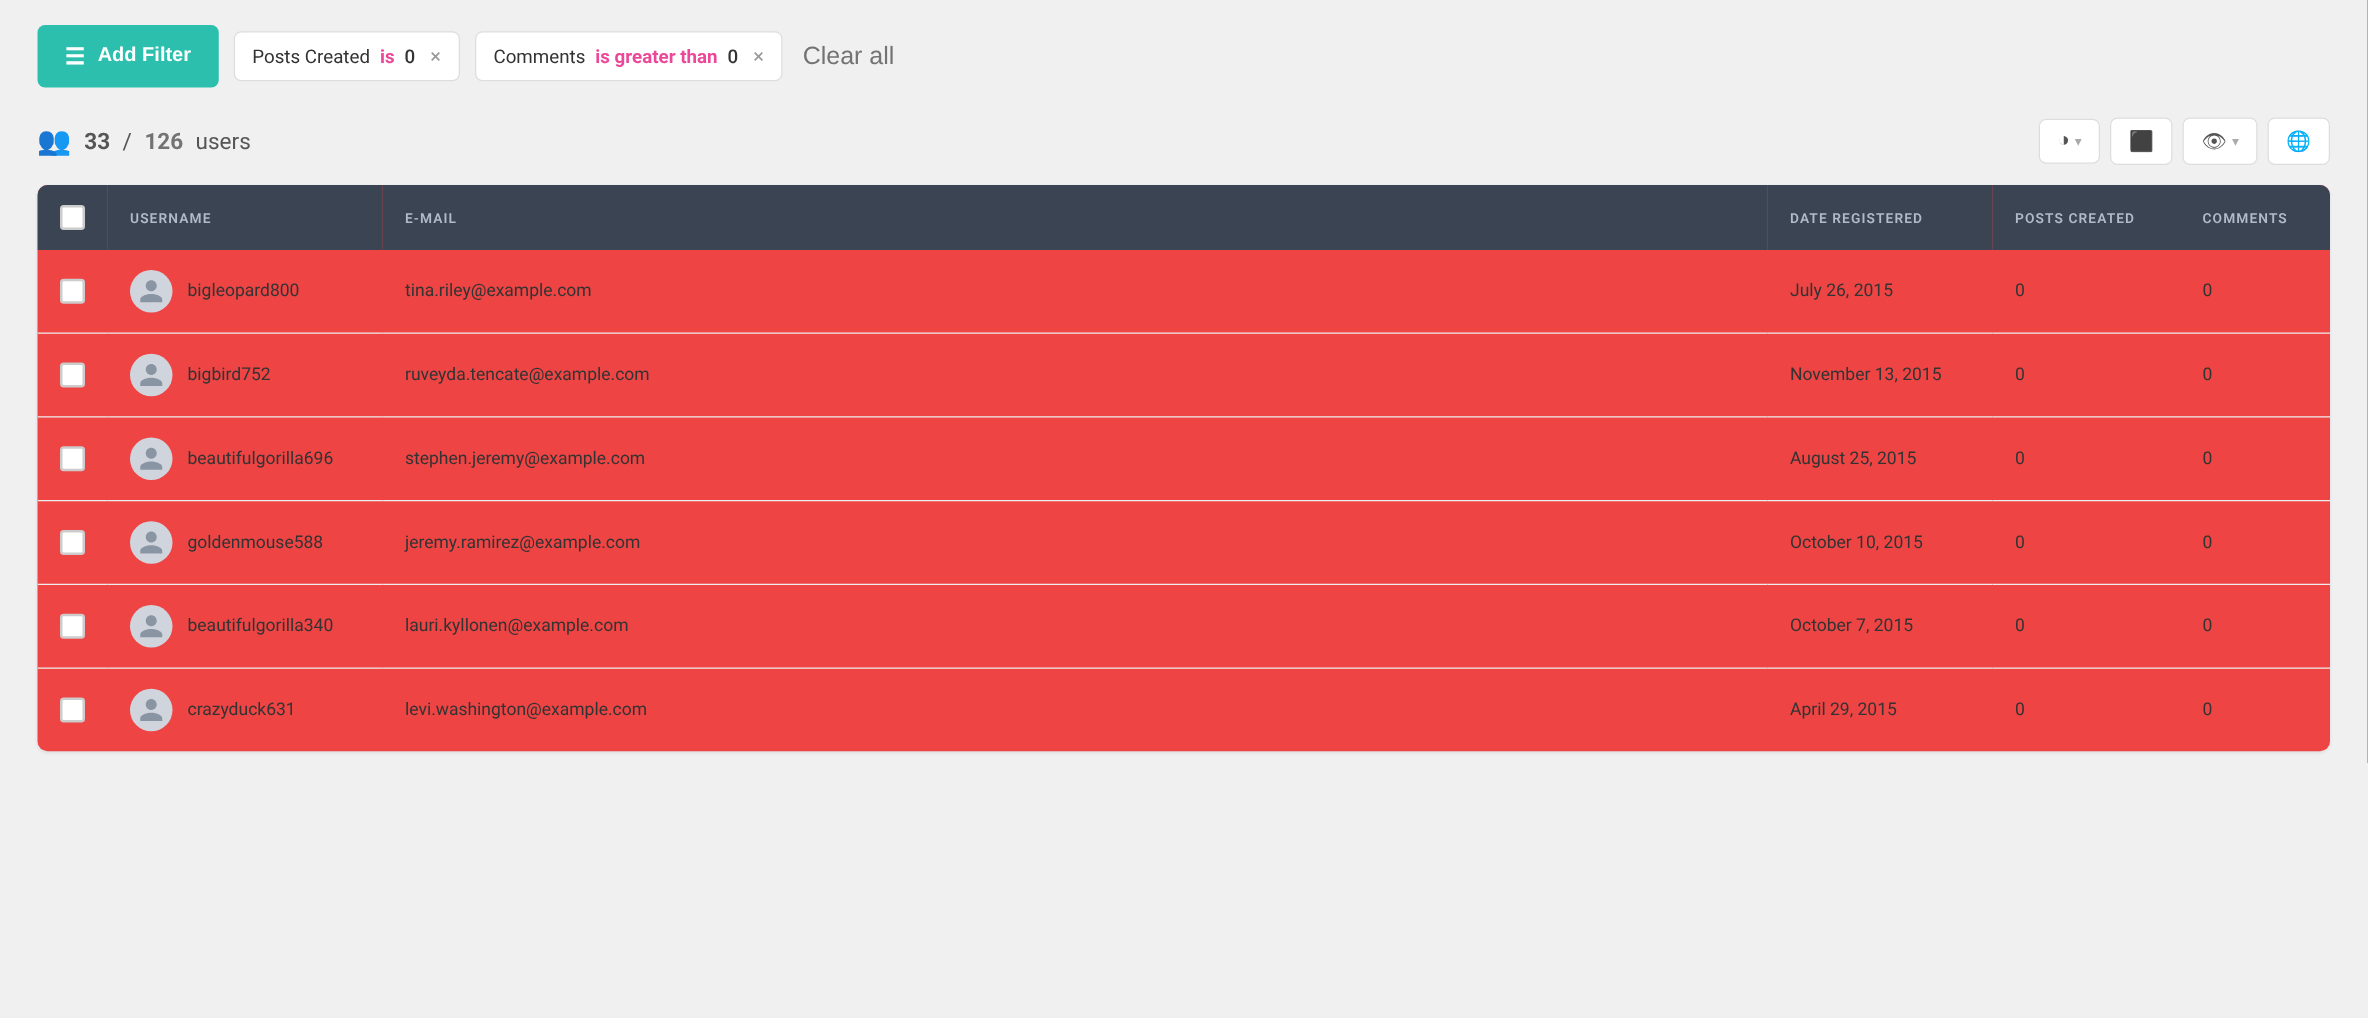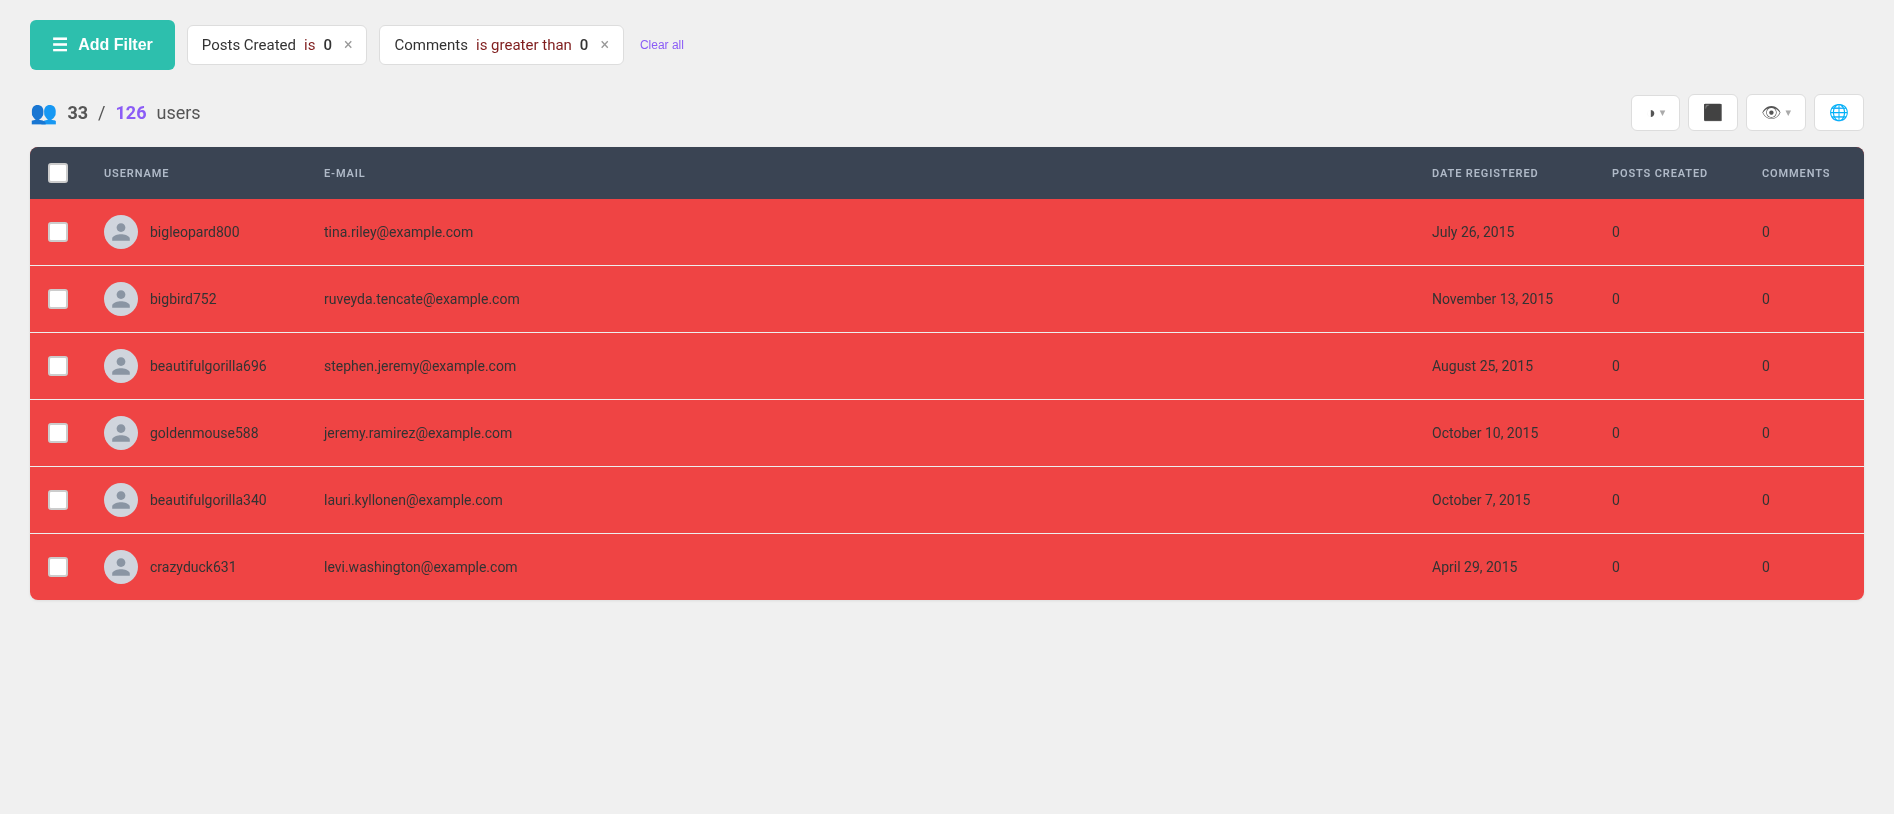--- a/index.html
+++ b/index.html
@@ -42,39 +42,39 @@
       align-items: center;
       gap: 8px;
       background: #fff;
       border: 1px solid #ddd;
       border-radius: 6px;
       padding: 10px 14px;
       font-size: 15px;
       color: #333;
     }
     .filter-chip .chip-operator {
-      color: #7f1d1d;
-      font-weight: 400;
+      color: #ec4899;
+      font-weight: 700;
     }
     .filter-chip .chip-value {
       color: #333;
       font-weight: 500;
     }
     .filter-chip .chip-close {
       cursor: pointer;
       color: #999;
       font-size: 16px;
       margin-left: 4px;
       line-height: 1;
     }
     .clear-all-btn {
       background: none;
       border: none;
-      color: #8b5cf6;
-      font-size: 12px;
+      color: #737373;
+      font-size: 20px;
       cursor: pointer;
       font-weight: 500;
       padding: 10px 4px;
     }
     
     .stats-row {
       display: flex;
       align-items: center;
       justify-content: space-between;
       margin-bottom: 16px;
@@ -88,21 +88,21 @@
     }
     .user-count .users-icon {
       font-size: 22px;
       color: #666;
     }
     .user-count .count-current {
       color: #555;
       font-weight: 700;
     }
     .user-count .count-total {
-      color: #8b5cf6;
+      color: #737373;
       font-weight: 700;
     }
     .toolbar-icons {
       display: flex;
       align-items: center;
       gap: 8px;
     }
     .toolbar-btn {
       background: #fff;
       border: 1px solid #ddd;

